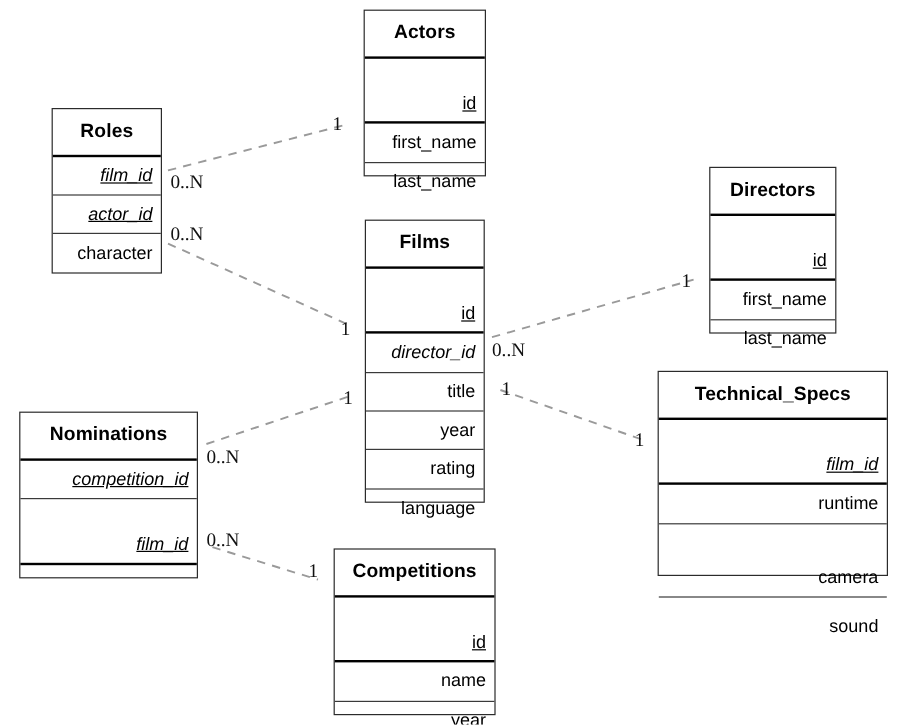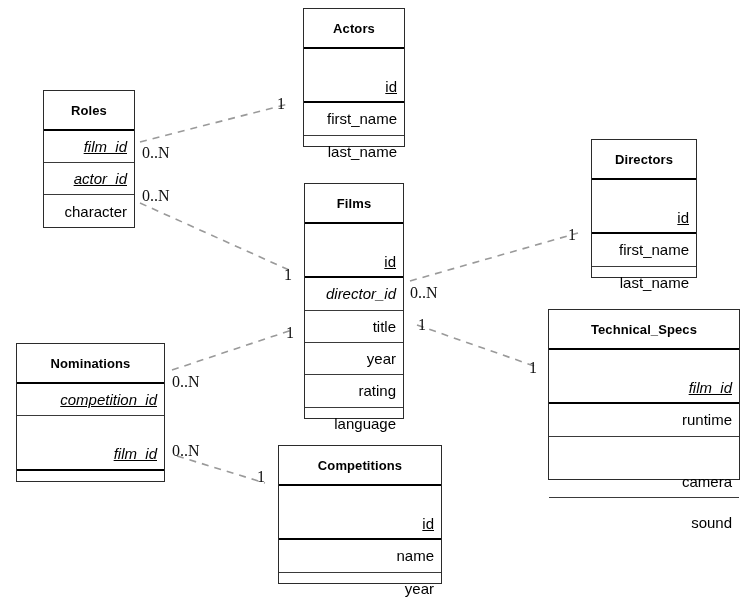--- a/index.html
+++ b/index.html
@@ -29,21 +29,21 @@
   .entity {
     position: absolute;
     box-sizing: border-box;
     border: 1px solid #2b2b2b;
     background: #ffffff;
     z-index: 2;
   }
   .entity-title {
     box-sizing: border-box;
     font-weight: bold;
-    font-size: 13px;
+    font-size: 16px;
     color: #000000;
     text-align: center;
     border-bottom: 2px solid #000000;
     line-height: 1;
     display: flex;
     align-items: center;
     justify-content: center;
     letter-spacing: 0.1px;
   }
   .attr-row {
@@ -190,21 +190,21 @@
     </div>
     <div class="entity" style="left: 16px; top: 343px; width: 149px; height: 139px;">
       <div class="entity-title" style="height: 40px;">Nominations</div>
       <div class="attr-row align-right" style="height: 32.3333px;">
         <span class="attr-text key italic">competition_id</span>
       </div>
       <div class="attr-row align-right thick-bottom" style="height: 32.3333px;">
         <span class="attr-text key italic">film_id</span>
       </div>
     </div>
-    <div class="entity" style="left: 278px; top: 445px; width: 164px; height: 139px;">
+    <div class="entity" style="left: 278px; top: 457px; width: 135px; height: 139px;">
       <div class="entity-title" style="height: 40px;">Competitions</div>
       <div class="attr-row align-right thick-bottom" style="height: 32.3333px;">
         <span class="attr-text key">id</span>
       </div>
       <div class="attr-row align-right" style="height: 32.3333px;">
         <span class="attr-text">name</span>
       </div>
       <div class="attr-row align-right" style="height: 32.3333px;">
         <span class="attr-text">year</span>
       </div>

